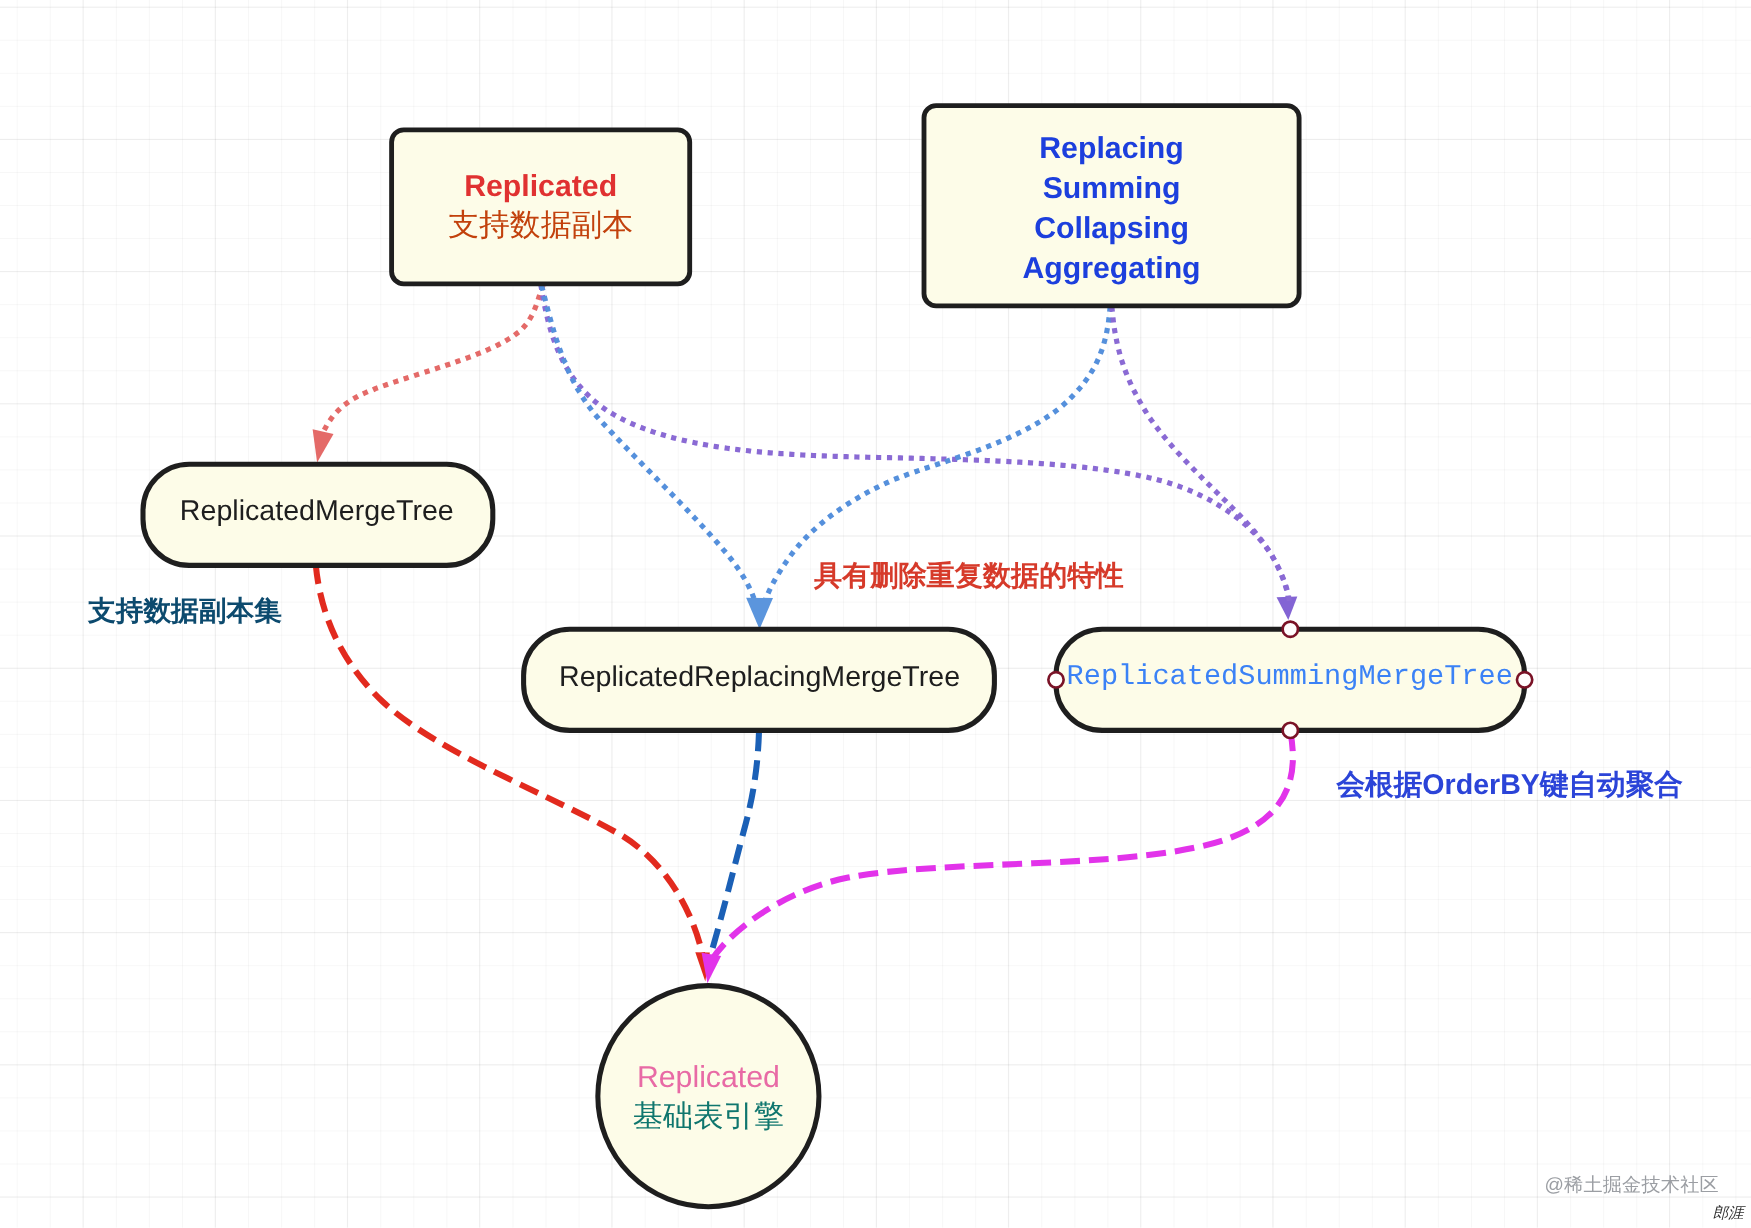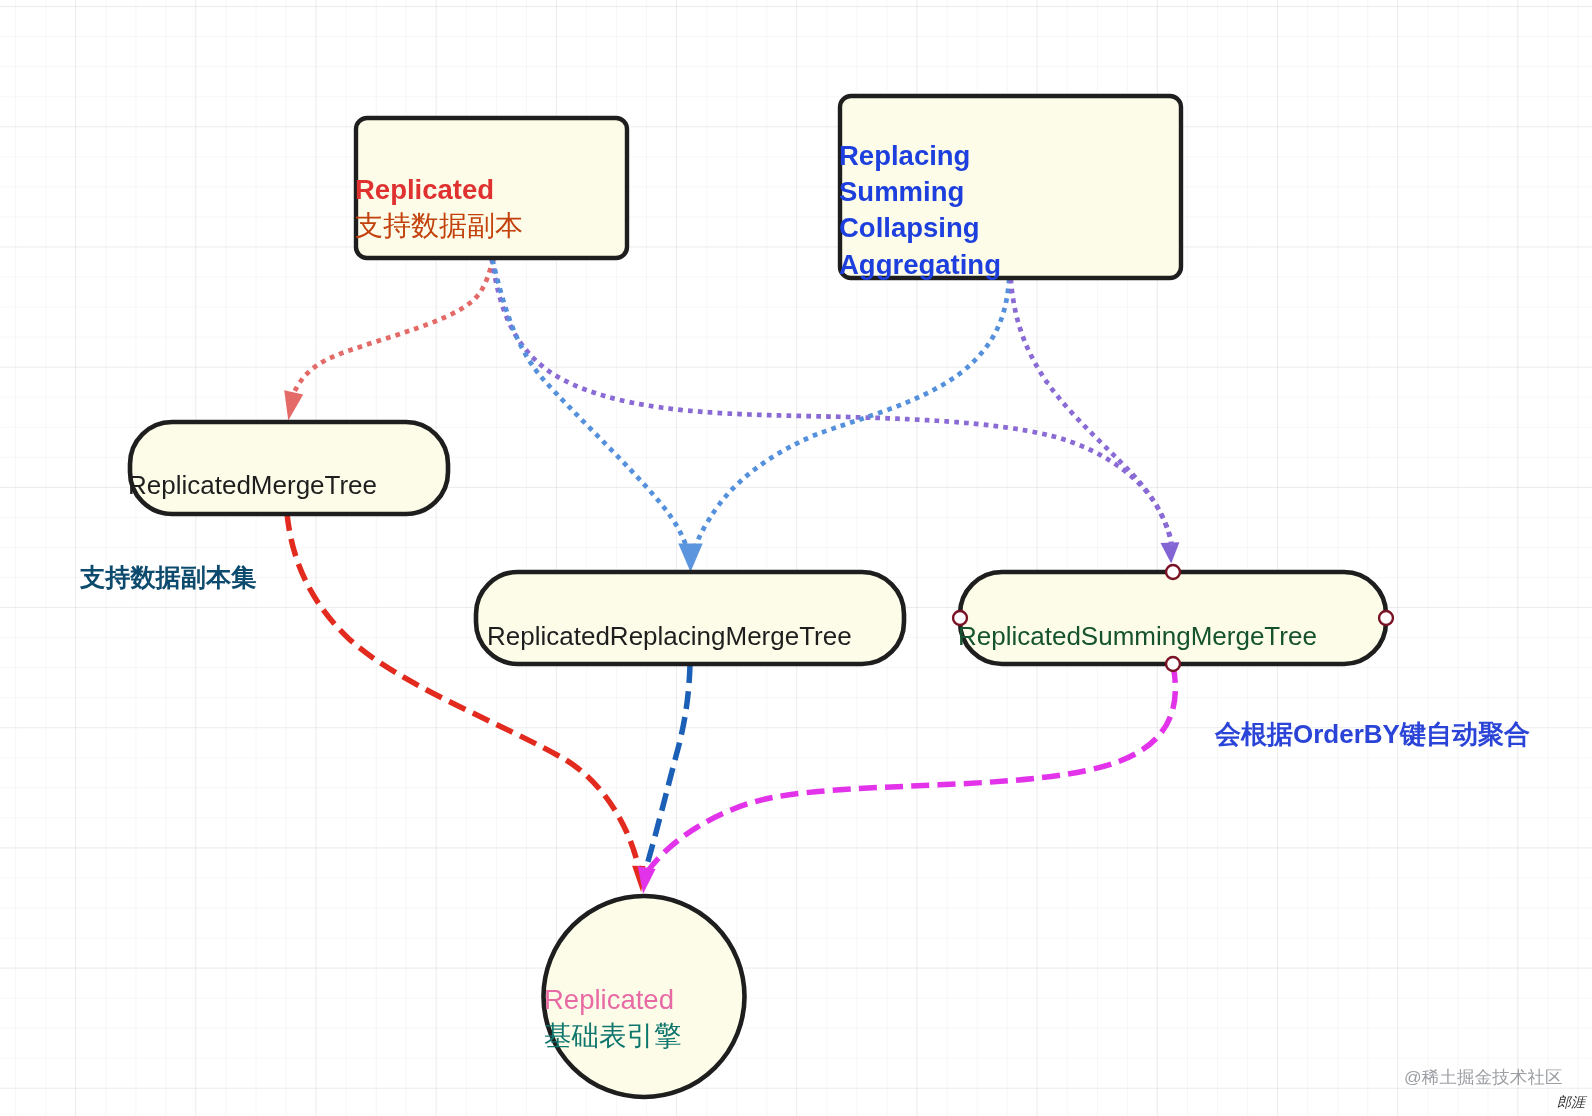--- a/index.html
+++ b/index.html
@@ -11,22 +11,22 @@
     background-image:
       linear-gradient(to right, rgba(0,0,0,0.048) 1px, transparent 1px),
       linear-gradient(to bottom, rgba(0,0,0,0.048) 1px, transparent 1px),
       linear-gradient(to right, rgba(0,0,0,0.032) 1px, transparent 1px),
       linear-gradient(to bottom, rgba(0,0,0,0.032) 1px, transparent 1px);
     background-size:120.2px 120.2px,120.2px 120.2px,30.05px 30.05px,30.05px 30.05px;
     background-position:75px 6.1px,75px 6.1px,15.2px 6.1px,15.2px 6.1px;}
   svg#art{position:absolute;left:0;top:0;width:1592px;height:1116px;overflow:visible;}
   .dotted{stroke-width:4.7;stroke-dasharray:0.01 9.85;stroke-linecap:square;}
   .dashed{stroke-width:5.5;stroke-dasharray:18 8.2;stroke-linecap:butt;}
-  .nd-label{position:absolute;text-align:left;line-height:1.3;
-            white-space:nowrap;pointer-events:none;transform:translateZ(0);margin-top:21px;}
+  .nd-label{position:absolute;text-align:center;line-height:1.3;
+            white-space:nowrap;pointer-events:none;transform:translateZ(0);}
   .nd-label > div{white-space:nowrap;}
   .wm{position:absolute;pointer-events:none;transform:translateZ(0);}
   .wm-comm{color:#9b9ea3;font-size:17.4px;letter-spacing:0.2px;}
   .wm-auth{color:#2f2f2f;font-size:14px;}
 </style>
 </head>
 <body>
 
 <div id="canvas">
   <div id="grid"></div>
@@ -97,27 +97,28 @@
 
   <div class="nd-label" style="left:839px;top:117px;width:343px;color:#1c3fdd;font-size:27.5px;font-weight:bold;line-height:36.2px;">
     <div>Replacing</div>
     <div>Summing</div>
     <div>Collapsing</div>
     <div>Aggregating</div>
   </div>
 
   <div class="nd-label" style="left:128px;top:448px;width:320px;color:#1e1e1e;font-size:26px;">ReplicatedMergeTree</div>
 
-  <div class="nd-label" style="left:475px;top:599px;width:431px;color:#1e1e1e;font-size:26px;padding-left:12px;">ReplicatedReplacingMergeTree</div>
+  <div class="nd-label" style="left:475px;top:599px;width:431px;color:#1e1e1e;font-size:26px;">ReplicatedReplacingMergeTree</div>
 
-  <div class="nd-label" style="left:958px;top:599px;width:429px;color:#14532d;font-size:26px;">ReplicatedSummingMergeTree</div>
+  <div class="nd-label" style="left:958px;top:599px;width:429px;color:#3b82f6;font-size:26px;font-family:Liberation Mono, monospace;">ReplicatedSummingMergeTree</div>
 
   <div class="nd-label" style="left:544px;top:961px;width:200px;">
     <div style="color:#e86aa5;font-size:27.5px;line-height:36px;">Replicated</div>
     <div style="color:#0f766e;font-size:27.5px;line-height:36px;">基础表引擎</div>
   </div>
 
   <div class="nd-label" style="left: 80px; top: 540px; color: #0c4a6e; font-size: 25.2px; font-weight: bold;">支持数据副本集</div>
+  <div class="nd-label" style="left: 740px; top: 508px; color: rgb(214, 58, 42); font-size: 25.6px; font-weight: bold;">具有删除重复数据的特性</div>
   <div class="nd-label" style="left: 1215px; top: 697px; color: rgb(43, 68, 216); font-size: 26px; font-weight: bold;">会根据OrderBY键自动聚合</div>
 
   <div class="wm wm-comm" style="left:1404px;top:1065px;">@稀土掘金技术社区</div>
   <div class="wm wm-auth" style="left:1557px;top:1094px;font-style:italic;">郎涯</div>
 </div>
 
 </body></html>

